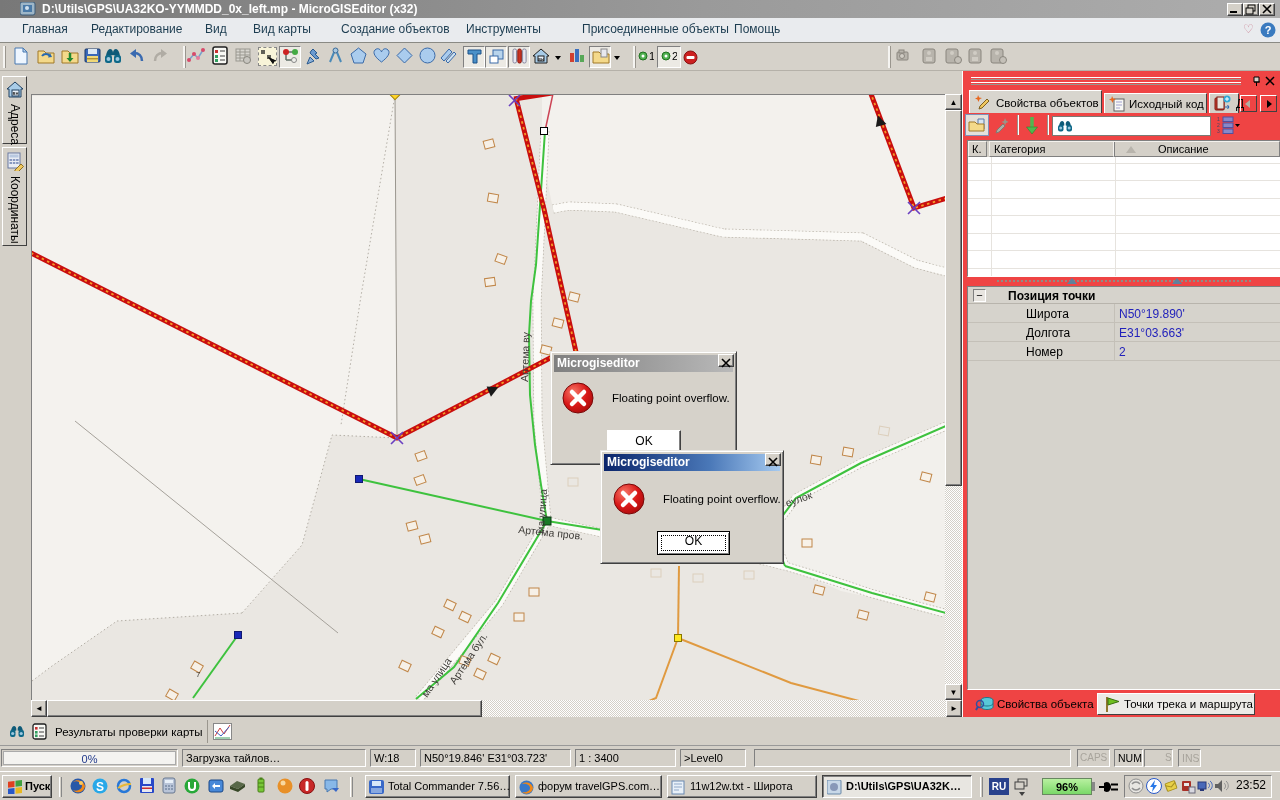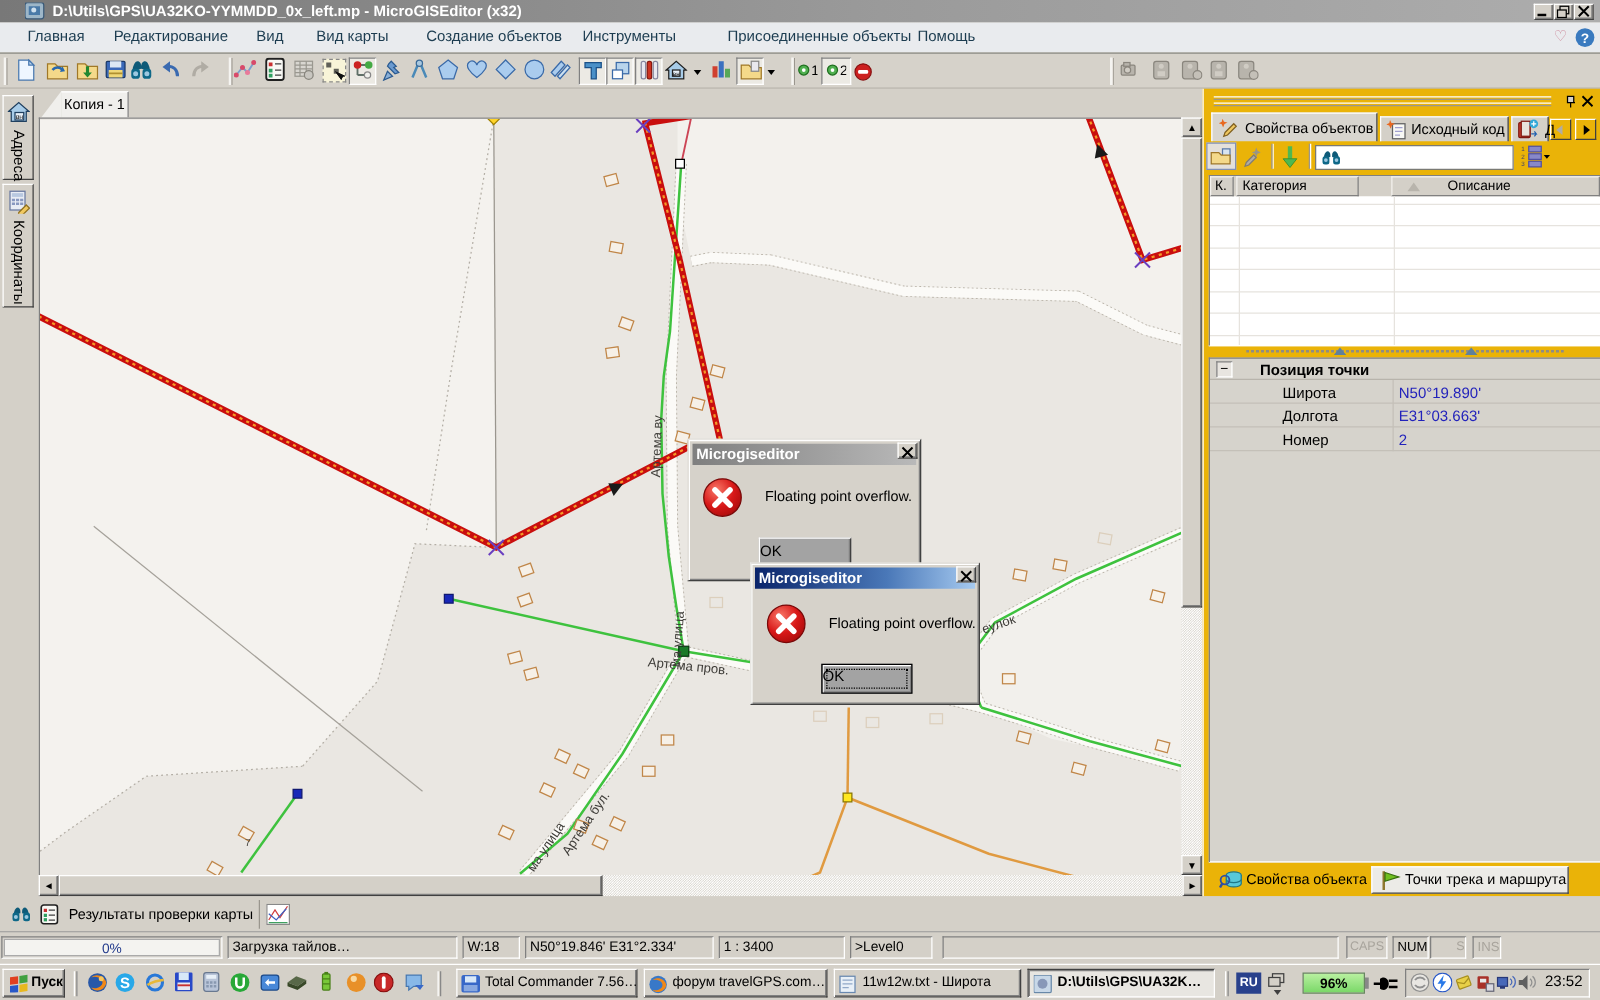--- a/index.html
+++ b/index.html
@@ -23,36 +23,36 @@
 .vtab { position:absolute; left:2px; width:25px; background:#d4d0c8; border:1px solid; border-color:#fff #404040 #404040 #fff; }
 .vtxt { position:absolute; left:5px; writing-mode:vertical-rl; font-size:12px; color:#000; }
 #tabstrip { left:30px; top:71px; width:932px; height:23px; background:#d4d0c8; }
 #maptab { position:absolute; left:19px; top:2px; width:54px; height:21px; background:#f0efec; border-top:1px solid #fff; border-right:1px solid #808080; font-size:11.5px; text-align:center; line-height:20px; }
 #maptabsl { position:absolute; left:3px; top:2px; width:0; height:0; border-bottom:21px solid #f0efec; border-left:16px solid transparent; }
 
 #map { left:31px; top:94px; width:914px; height:606px; background:#f0eeea; overflow:hidden; border-left:1px solid #808080; border-top:1px solid #808080; }
 .sbtn { position:absolute; background:#d4d0c8; border:1px solid; border-color:#fff #404040 #404040 #fff; box-shadow:inset -1px -1px 0 #808080; font-size:8px; color:#000; text-align:center; }
 .dither { background-color:#fff; background-image:linear-gradient(45deg,#d4d0c8 25%,transparent 25%,transparent 75%,#d4d0c8 75%),linear-gradient(45deg,#d4d0c8 25%,transparent 25%,transparent 75%,#d4d0c8 75%); background-size:2px 2px; background-position:0 0,1px 1px; }
 
-#rpanel { left:962px; top:71px; width:318px; height:646px; background:#eab308; border-left:1px solid #fff; }
+#rpanel { left:962px; top:71px; width:318px; height:646px; background:#ef4444; border-left:1px solid #fff; }
 .tab { position:absolute; font-size:12px; background:#d4d0c8; }
 .sunken { border:1px solid; border-color:#808080 #fff #fff #808080; }
 .raised { border:1px solid; border-color:#fff #404040 #404040 #fff; }
 
 #botbar { left:0; top:717px; width:1280px; height:29px; background:#d4d0c8; border-bottom:1px solid #999; }
 #statusbar { left:0; top:746px; width:1280px; height:25px; background:#d4d0c8; }
 .sbox { position:absolute; top:3px; height:18px; border:1px solid; border-color:#808080 #fff #fff #808080; font-size:11px; line-height:16px; padding-left:3px; color:#000; white-space:nowrap; overflow:hidden; }
 
 #taskbar { left:0; top:771px; width:1280px; height:29px; background:#d4d0c8; border-top:1px solid #fff; }
 .task { position:absolute; top:3px; height:23px; background:#d4d0c8; border:1px solid; border-color:#fff #404040 #404040 #fff; box-shadow:inset -1px -1px 0 #808080; font-size:11px; line-height:21px; white-space:nowrap; overflow:hidden; }
 
 .dlg { position:absolute; background:#d6d2ca; border:1px solid; border-color:#e8e6e2 #404040 #404040 #e8e6e2; box-shadow:inset 1px 1px 0 #fff, inset -1px -1px 0 #808080; }
 .dtitle { position:absolute; left:3px; top:3px; right:3px; height:17px; color:#fff; font-weight:bold; font-size:12px; line-height:17px; padding-left:3px; }
 .dclose { position:absolute; top:2px; right:2px; width:16px; height:13px; background:#d4d0c8; border:1px solid; border-color:#fff #404040 #404040 #fff; box-shadow:inset -1px -1px 0 #808080; }
-.okbtn { position:absolute; background:#a3a3a3; border:1px solid; border-color:#fff #404040 #404040 #fff; box-shadow:inset -1px -1px 0 #808080; font-size:12px; }
+.okbtn { position:absolute; background:#ffffff; border:1px solid; border-color:#fff #404040 #404040 #fff; box-shadow:inset -1px -1px 0 #808080; font-size:12px; text-align:center; }
 </style>
 </head>
 <body>
 <div id="screen">
   <div class="abs" id="titlebar">
     <svg class="abs" style="left:20px;top:2px" width="16" height="14">
         <rect x="0" y="0" width="15" height="13" rx="2" fill="#9db6c8" stroke="#3a5a78"></rect>
         <rect x="3" y="3" width="9" height="7" fill="#4a7aa8"></rect>
         <circle cx="7" cy="6" r="2" fill="#cfe0ee"></circle>
       </svg>
@@ -271,24 +271,20 @@
             <rect x="5.8" y="7" width="2.5" height="2"></rect>
             <rect x="9.1" y="7" width="2.5" height="2"></rect>
             <rect x="2.5" y="10" width="2.5" height="2"></rect>
             <rect x="5.8" y="10" width="2.5" height="2"></rect>
             <rect x="9.1" y="10" width="2.5" height="2"></rect>
           </g>
           <path d="M8 18l6-6 2.5 2.5-6 6-3 .5z" fill="#f0c860" stroke="#907020"></path>
         </svg>
       <div class="vtxt" style="top:28px">Координаты</div>
     </div>
-  </div>
-  <div class="abs" id="tabstrip">
-    <div id="maptabsl"></div>
-    <div id="maptab">Копия - 1</div>
   </div>
   <div class="abs" id="map">
   <svg width="914" height="606" viewBox="0 0 914 606">
     <rect width="914" height="606" fill="#eae7e2"></rect>
     <polygon points="0,1 363,0 365,343 300,340 270,450 210,518 85,526 20,571 0,586" fill="#f4f2ee"></polygon>
     <polygon points="510,0 914,0 914,177 884,169 830,142 691,138 584,113 537,111 521,114 510,60" fill="#f3f1ed"></polygon>
     <polygon points="914,336 829,368 764,403 739,436 753,471 809,496 883,512 914,518" fill="#f2f0ec"></polygon>
     <g fill="none" stroke="#b3aea5" stroke-width="1" stroke-dasharray="1.5,2.5">
       <path d="M363 0L329 201 309 330"></path>
       <path d="M365 343l-65-3-30 110-60 68"></path>
@@ -483,21 +479,21 @@
         </g>
         <text x="1" y="5" font-size="5" fill="#446" font-family="Liberation Sans">1</text>
         <text x="1" y="11" font-size="5" fill="#446" font-family="Liberation Sans">2</text>
         <text x="1" y="17" font-size="5" fill="#446" font-family="Liberation Sans">3</text>
         <path d="M19 8l2.5 3 2.5-3z" fill="#000"></path>
       </svg>
 
     <div class="abs" style="left:4px;top:69px;width:314px;height:137px;border:1px solid;border-color:#808080 #fff #fff #808080;background:#fff">
       <div class="abs" style="left:0;top:0;width:312px;height:16px;background:#d4d0c8"></div>
       <div class="abs" style="left:0;top:0;width:19px;height:16px;border:1px solid;border-color:#f4f2ee #808080 #808080 #f4f2ee;font-size:11px;padding:1px 0 0 3px">К.</div>
-      <div class="abs" style="left:21px;top:0;width:98px;height:16px;border:1px solid;border-color:#f4f2ee #808080 #808080 #f4f2ee;font-size:11px;padding:1px 0 0 4px">Категория</div>
+      <div class="abs" style="left:21px;top:0;width:126px;height:16px;border:1px solid;border-color:#f4f2ee #808080 #808080 #f4f2ee;font-size:11px;padding:1px 0 0 4px">Категория</div>
       <div class="abs" style="left:145px;top:0;width:167px;height:16px;border:1px solid;border-color:#f4f2ee #808080 #808080 #f4f2ee;font-size:11px;padding:1px 0 0 44px">Описание</div>
       <div class="abs" style="left:158px;top:5px;width:0;height:0;border-bottom:7px solid #b8b4ac;border-left:5px solid transparent;border-right:5px solid transparent"></div>
       <svg class="abs" style="left:0;top:16px" width="312" height="119">
         <g stroke="#e6e3de">
             <path d="M0 6.5h312M0 23.5h312M0 41.5h312M0 58.5h312M0 76.5h312M0 93.5h312M0 111.5h312"></path>
             <path d="M23.5 0v119M147.5 0v119"></path>
           </g>
       </svg>
     </div>
 
@@ -562,21 +558,21 @@
         <path d="M2 15h15" stroke="#40a060"></path>
       </svg>
   </div>
   <div class="abs" id="statusbar">
     <div class="sbox" style="left:1px;width:177px;padding:0">
       <div class="abs" style="left:1px;top:1px;width:173px;height:14px;background:#f4f3f0;border:1px solid #aaa"></div>
       <div class="abs" style="left:0;top:1px;width:175px;text-align:center;color:#223a8c;font-size:11px">0%</div>
     </div>
     <div class="sbox" style="left:182px;width:184px">Загрузка тайлов…</div>
     <div class="sbox" style="left:370px;width:46px">W:18</div>
-    <div class="sbox" style="left:420px;width:151px">N50°19.846' E31°2.334'</div>
+    <div class="sbox" style="left:420px;width:151px">N50°19.846' E31°03.723'</div>
     <div class="sbox" style="left:575px;width:101px">1 : 3400</div>
     <div class="sbox" style="left:680px;width:66px">&gt;Level0</div>
     <div class="sbox" style="left:754px;width:317px"></div>
     <div class="sbox" style="left:1077px;width:33px;color:#a8a49c;font-size:10px;padding-left:2px">CAPS</div>
     <div class="sbox" style="left:1114px;width:29px;color:#000;font-size:10.5px">NUM</div>
     <div class="sbox" style="left:1144px;width:29px;color:#a8a49c;font-size:10px;padding-left:20px">SCRL</div>
     <div class="sbox" style="left:1178px;width:23px;color:#a8a49c;font-size:10.5px">INS</div>
   </div>
   <div class="abs" id="taskbar">
     <div class="task" style="left:2px;width:50px;font-weight:bold">

